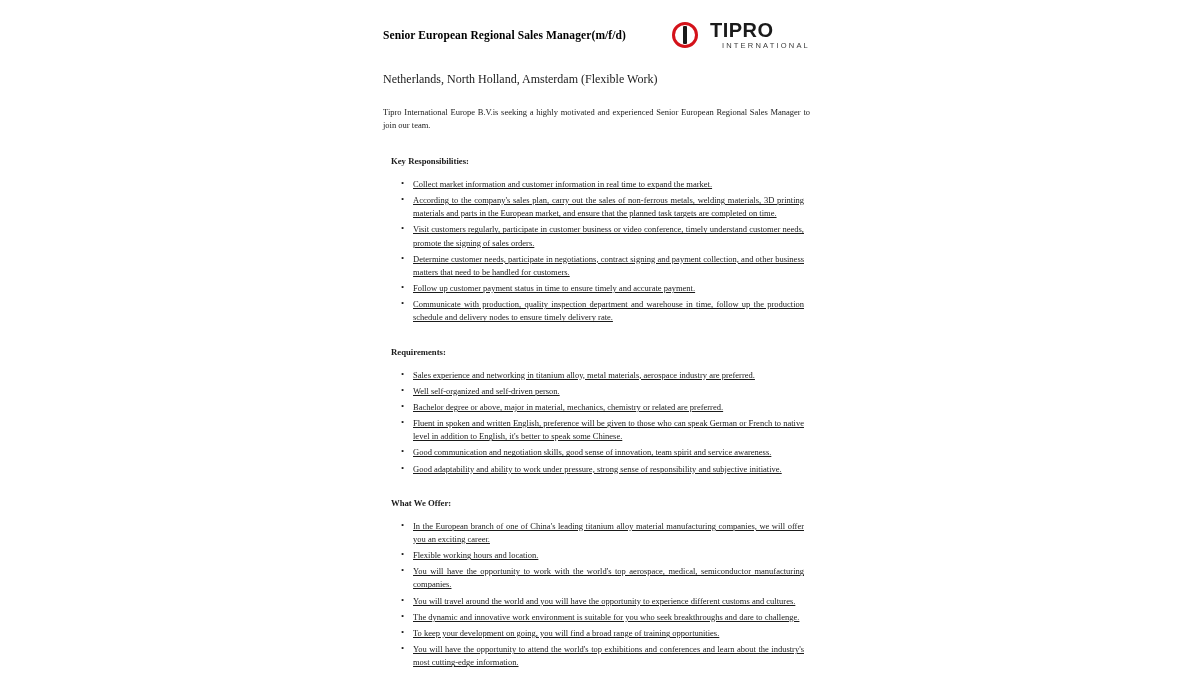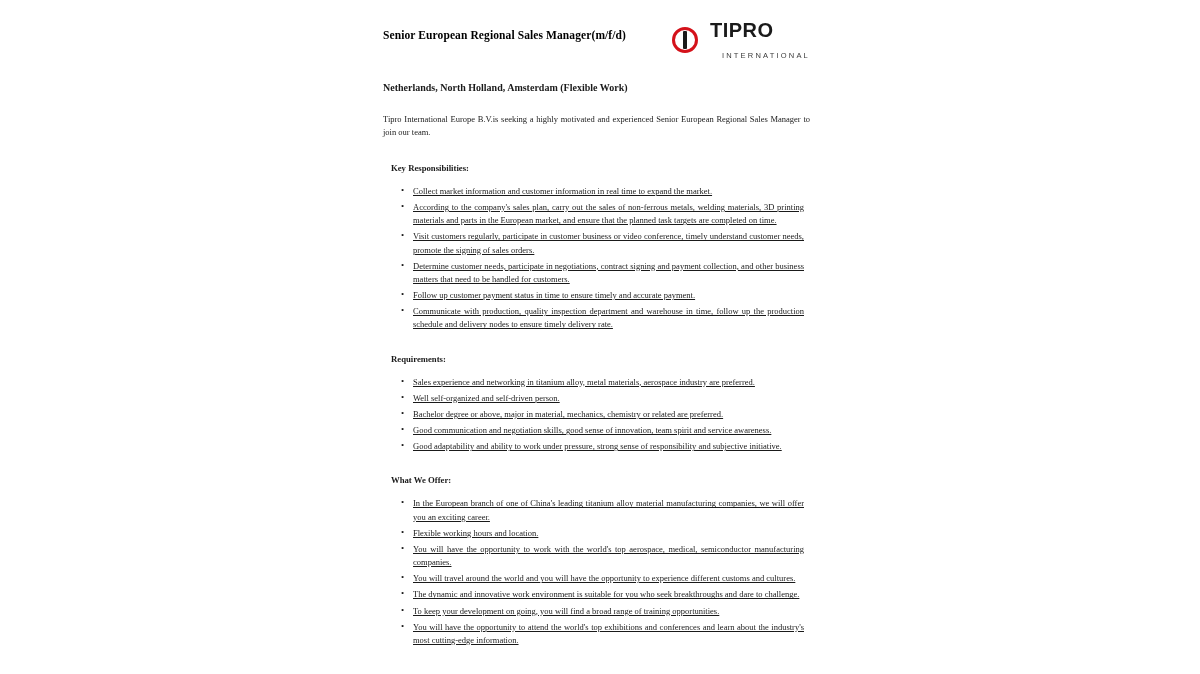--- a/index.html
+++ b/index.html
@@ -87,30 +87,29 @@
     font-weight: bold;
     font-size: 20px;
     letter-spacing: 0.5px;
     color: #1a1a1a;
   }
   .logo-sub {
     font-family: "Liberation Sans", sans-serif;
     font-size: 7.5px;
     letter-spacing: 2.2px;
     color: #3a3a3a;
-    margin-top: 12px;
+    margin-top: 2px;
     padding-left: 12px;
   }
 
   
   .location {
-    font-size: 10px;
+    font-size: 12px;
     line-height: 1.5;
     margin: 3px 0 18px 0;
-    font-weight: bold;
   }
   .intro {
     font-size: 8.5px;
     line-height: 1.55;
     text-align: justify;
     margin: 0 0 24px 0;
   }
   .section-heading {
     font-weight: bold;
     font-size: 8.7px;
@@ -175,20 +174,21 @@
         <li>Communicate with production, quality inspection department and warehouse in time, follow up the production schedule and delivery nodes to ensure timely delivery rate.</li>
       </ul>
     </div>
 
     <div>
       <div class="section-heading">Requirements:</div>
       <ul class="bullets">
         <li>Sales experience and networking in titanium alloy, metal materials, aerospace industry are preferred.</li>
         <li>Well self-organized and self-driven person.</li>
         <li>Bachelor degree or above, major in material, mechanics, chemistry or related are preferred.</li>
+        <li>Fluent in spoken and written English, preference will be given to those who can speak German or French to native level in addition to English, it's better to speak some Chinese.</li>
         <li>Good communication and negotiation skills, good sense of innovation, team spirit and service awareness.</li>
         <li>Good adaptability and ability to work under pressure, strong sense of responsibility and subjective initiative.</li>
       </ul>
     </div>
 
     <div>
       <div class="section-heading">What We Offer:</div>
       <ul class="bullets">
         <li>In the European branch of one of China's leading titanium alloy material manufacturing companies, we will offer you an exciting career.</li>
         <li>Flexible working hours and location.</li>

